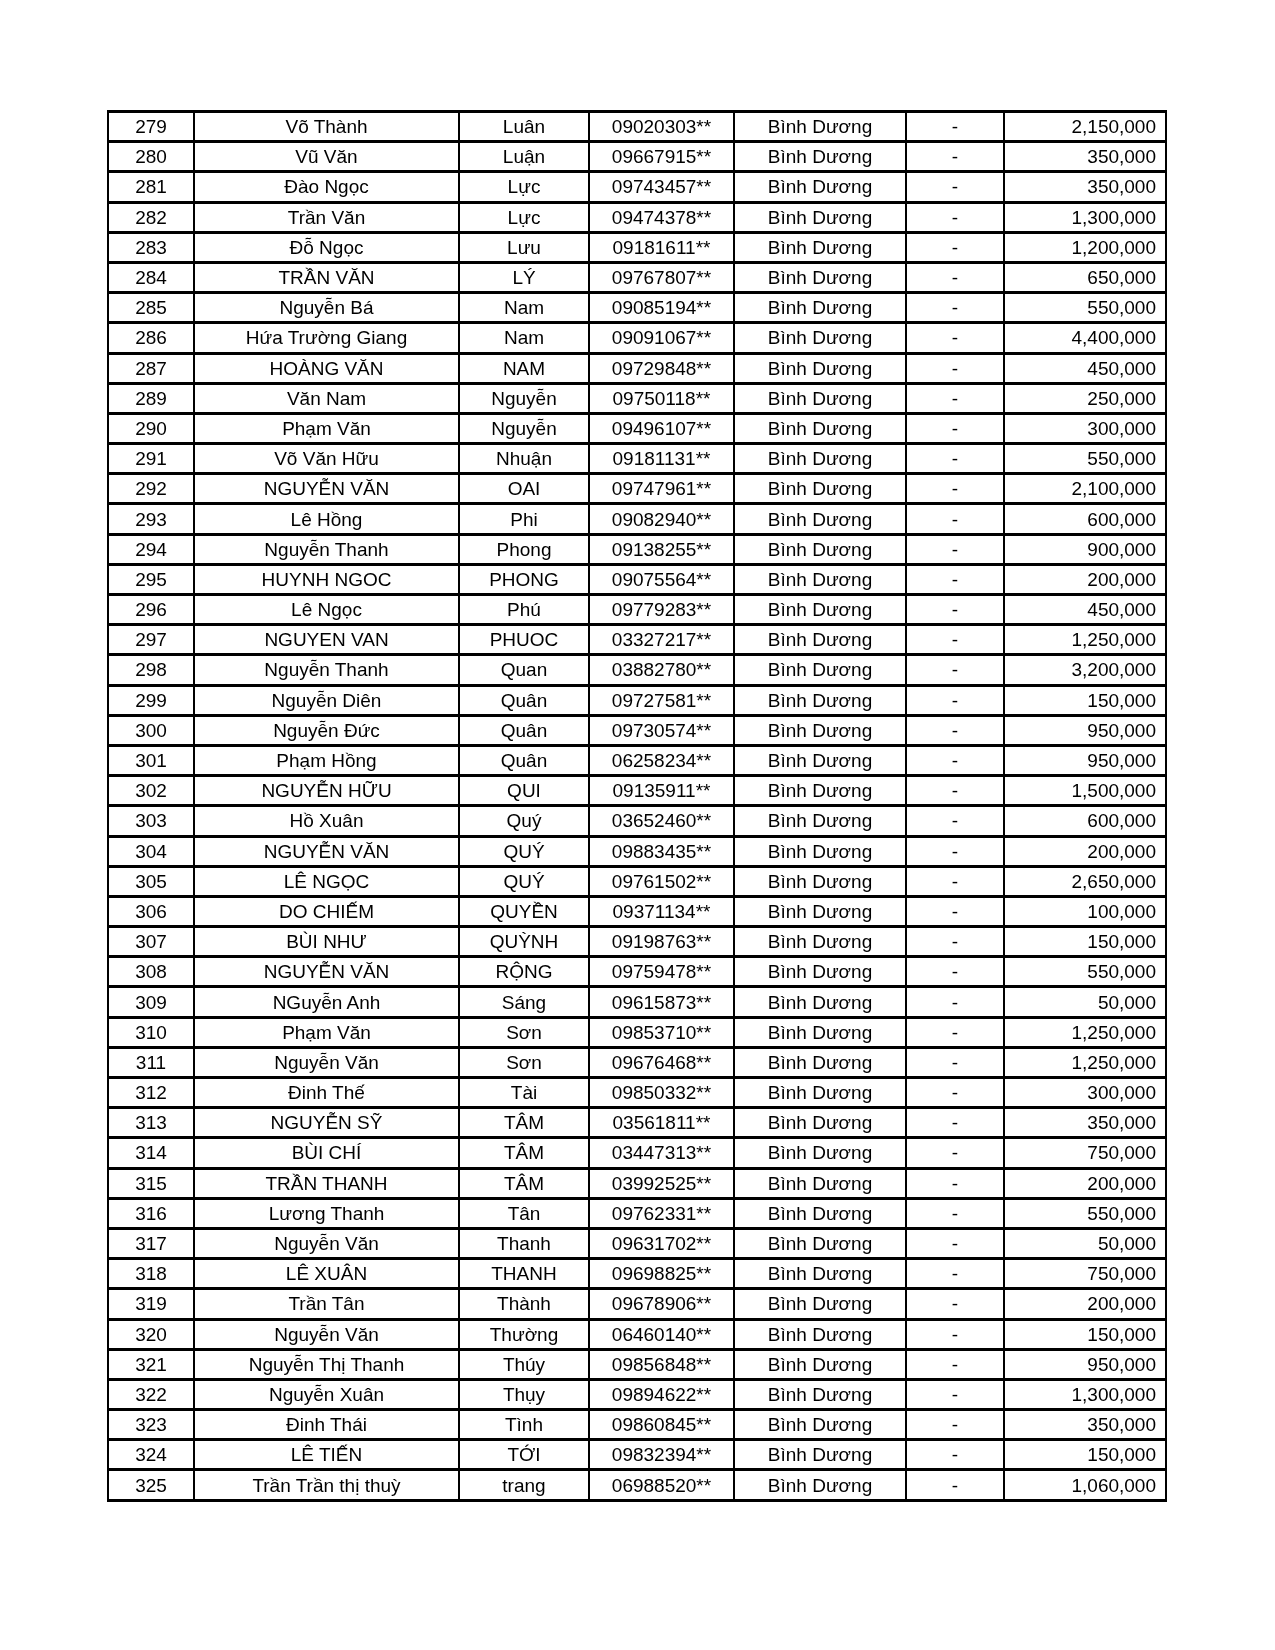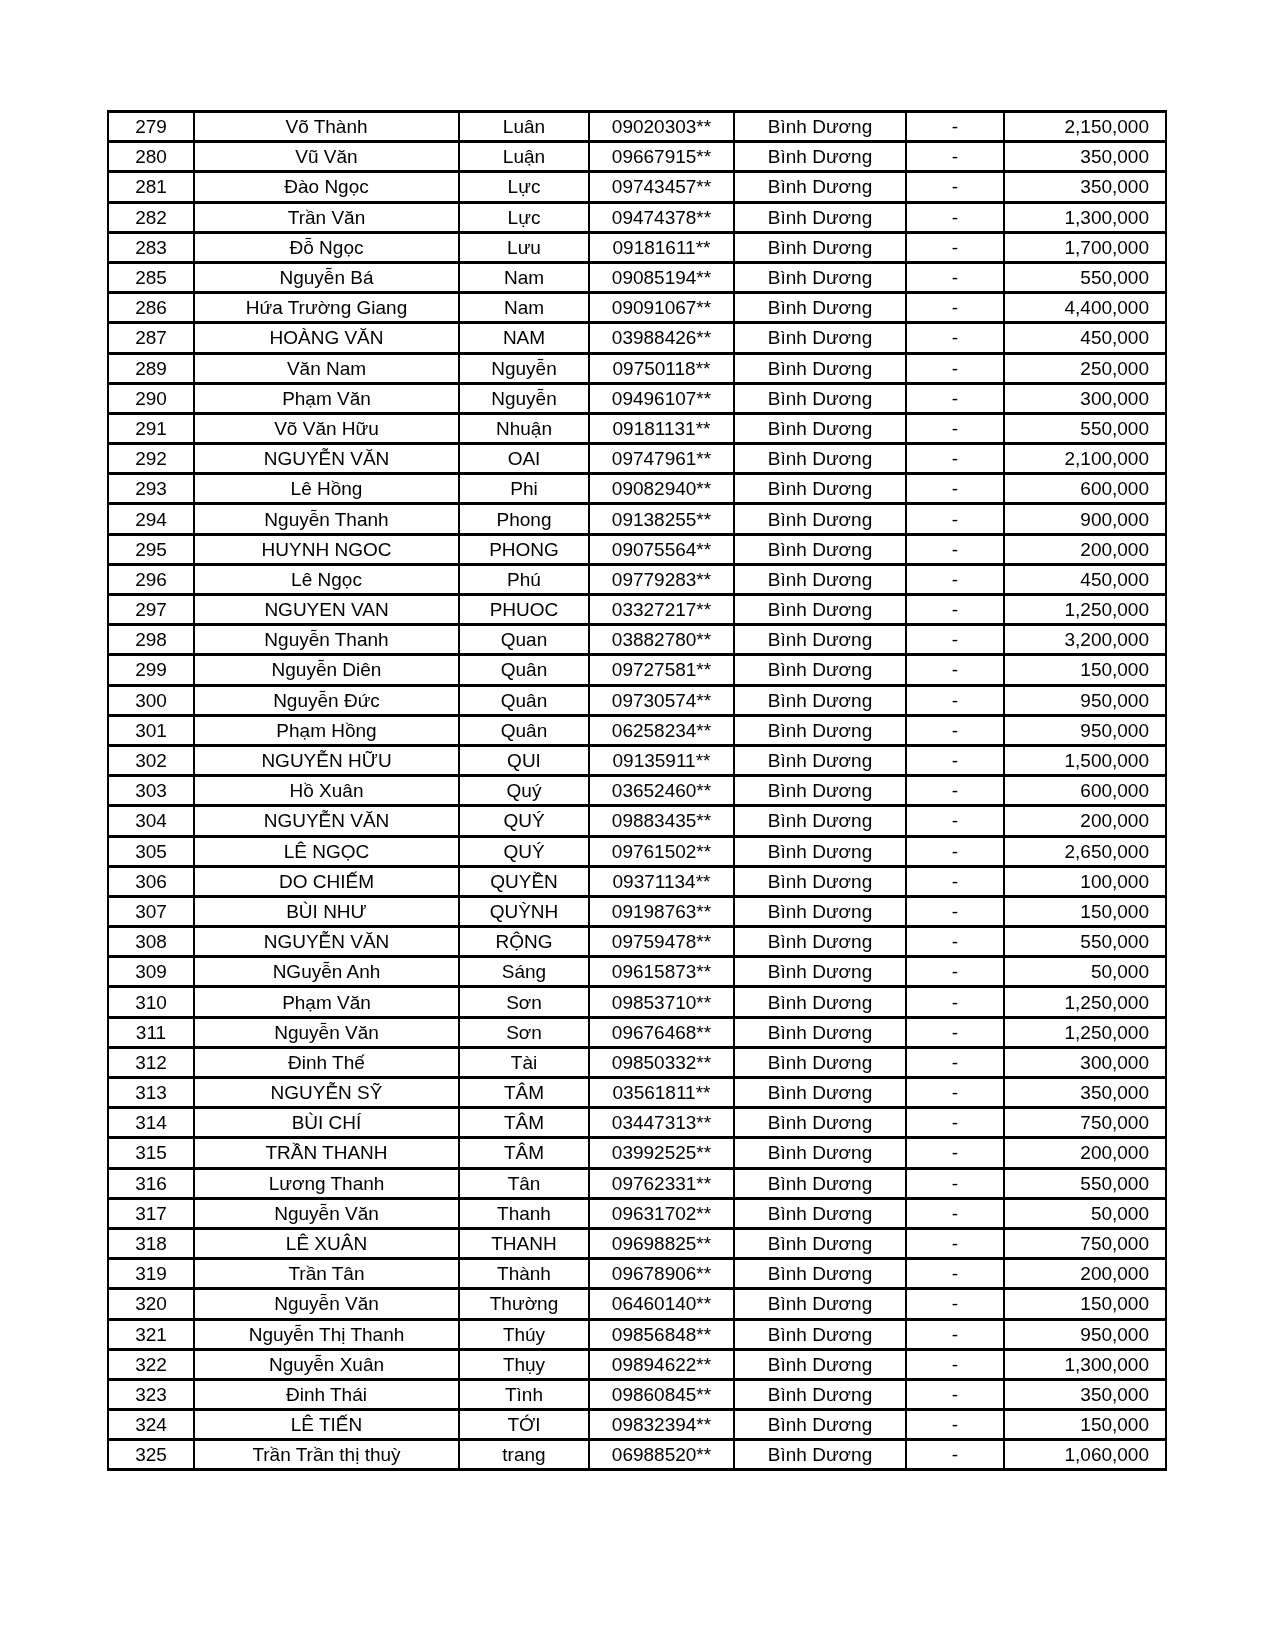--- a/index.html
+++ b/index.html
@@ -36,21 +36,21 @@
     padding: 0;
     font-size: 19px;
     line-height: 1;
     text-align: center;
     vertical-align: middle;
     white-space: nowrap;
     overflow: hidden;
   }
   table.payments td.c6 {
     text-align: right;
-    padding-right: 16px;
+    padding-right: 9px;
   }
   col.w0 { width: 86px; }
   col.w1 { width: 265px; }
   col.w2 { width: 130px; }
   col.w3 { width: 145px; }
   col.w4 { width: 172px; }
   col.w5 { width: 98px; }
   col.w6 { width: 162px; }
 </style>
 </head>
@@ -104,21 +104,30 @@
     <td class="c5">-</td>
     <td class="c6">1,300,000</td>
   </tr>
         <tr>
     <td class="c0">283</td>
     <td class="c1">Đỗ Ngọc</td>
     <td class="c2">Lưu</td>
     <td class="c3">09181611**</td>
     <td class="c4">Bình Dương</td>
     <td class="c5">-</td>
-    <td class="c6">1,700,000</td>
+    <td class="c6">1,200,000</td>
+  </tr>
+        <tr>
+    <td class="c0">284</td>
+    <td class="c1">TRẦN VĂN</td>
+    <td class="c2">LÝ</td>
+    <td class="c3">09767807**</td>
+    <td class="c4">Bình Dương</td>
+    <td class="c5">-</td>
+    <td class="c6">650,000</td>
   </tr>
         <tr>
     <td class="c0">285</td>
     <td class="c1">Nguyễn Bá</td>
     <td class="c2">Nam</td>
     <td class="c3">09085194**</td>
     <td class="c4">Bình Dương</td>
     <td class="c5">-</td>
     <td class="c6">550,000</td>
   </tr>
@@ -128,21 +137,21 @@
     <td class="c2">Nam</td>
     <td class="c3">09091067**</td>
     <td class="c4">Bình Dương</td>
     <td class="c5">-</td>
     <td class="c6">4,400,000</td>
   </tr>
         <tr>
     <td class="c0">287</td>
     <td class="c1">HOÀNG VĂN</td>
     <td class="c2">NAM</td>
-    <td class="c3">03988426**</td>
+    <td class="c3">09729848**</td>
     <td class="c4">Bình Dương</td>
     <td class="c5">-</td>
     <td class="c6">450,000</td>
   </tr>
         <tr>
     <td class="c0">289</td>
     <td class="c1">Văn Nam</td>
     <td class="c2">Nguyễn</td>
     <td class="c3">09750118**</td>
     <td class="c4">Bình Dương</td>

